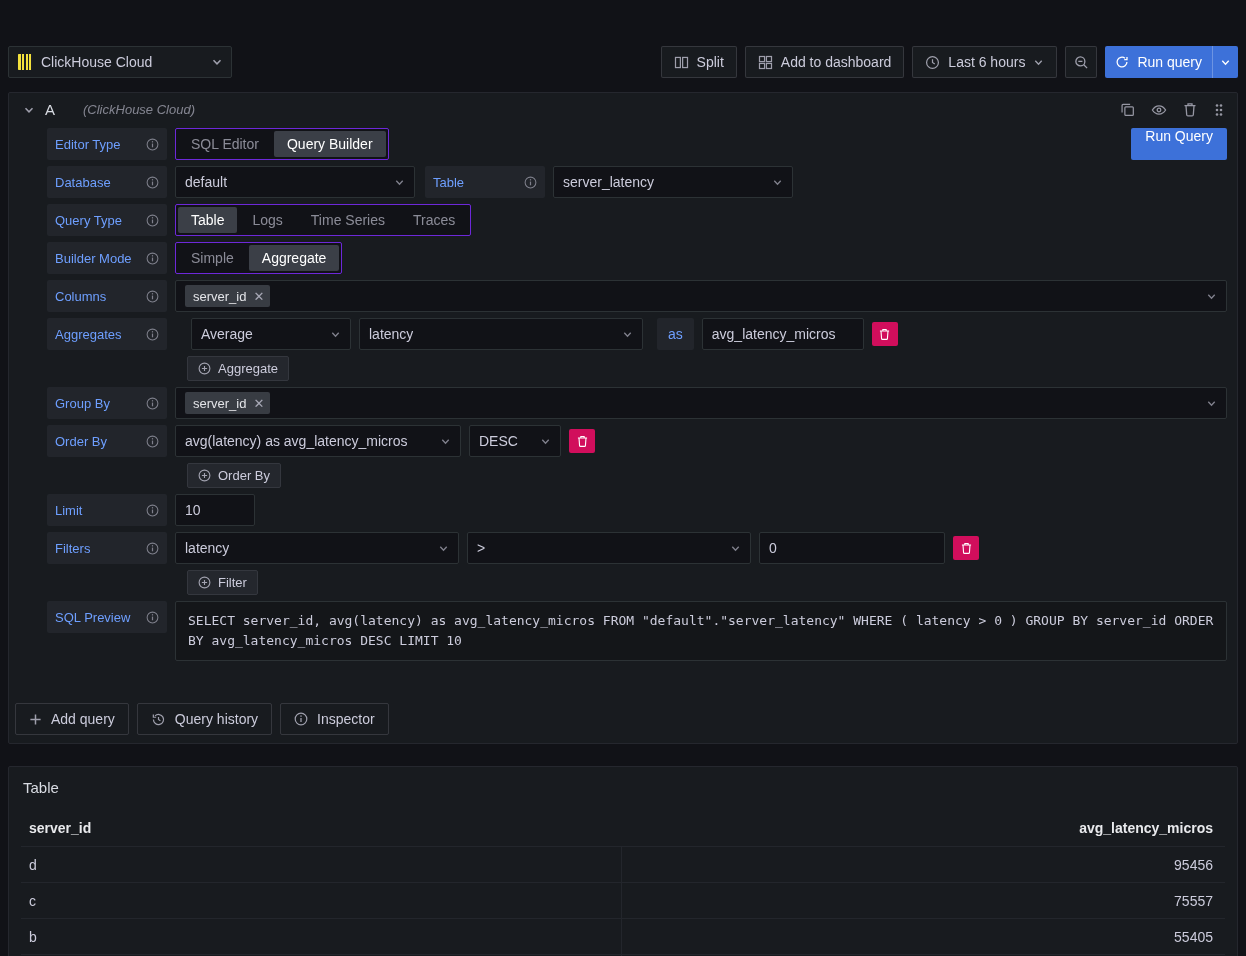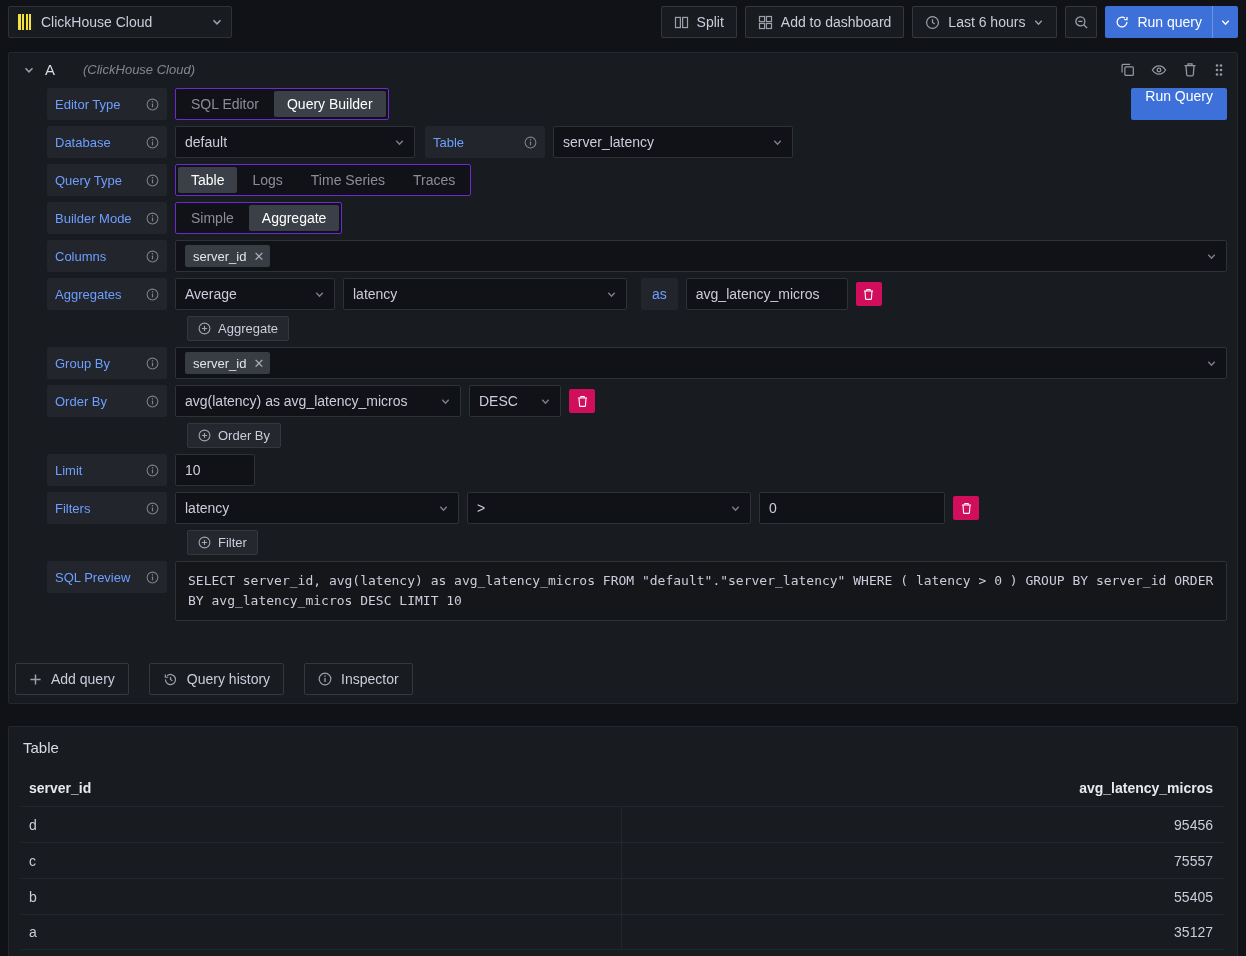--- a/index.html
+++ b/index.html
@@ -6,21 +6,21 @@
   html, body { margin: 0; padding: 0; }
   body {
     width: 1246px; height: 956px; overflow: hidden;
     background: #111217; color: #ccccdc;
     font-family: "Liberation Sans", "DejaVu Sans", sans-serif;
     font-size: 14px;
   }
   svg { display: block; }
 
   
-  .topbar { display: flex; align-items: center; padding: 6px 8px; gap: 0; }
+  .topbar { display: flex; align-items: center; padding: 6px 8px; gap: 0; margin-top: 40px; }
   .ds-picker {
     display: flex; align-items: center; gap: 8px; width: 224px; height: 32px;
     border: 1px solid #2c3235; border-radius: 2px; background: #181b1f;
     padding: 0 8px; cursor: pointer;
   }
   .ds-picker .ds-label { flex: 1; white-space: nowrap; overflow: hidden; }
   .ch-logo {
     width: 16px; height: 16px; border-radius: 2px; flex: none;
     background: repeating-linear-gradient(90deg, #1c1e22 0 1.5px, #f3e13c 1.5px 3.6px);
   }
@@ -70,21 +70,21 @@
   .radio-opt.active { background: #3b3f47; color: #ffffff; font-weight: 500; }
 
   .select {
     height: 32px; background: #111217; border: 1px solid #2c3235; border-radius: 2px;
     display: flex; align-items: center; justify-content: space-between; gap: 8px;
     padding: 0 9px; color: #ccccdc; cursor: pointer;
   }
   .select .chev { color: rgba(204,204,220,0.6); display: flex; flex: none; }
   .select .val { white-space: nowrap; overflow: hidden; }
   .flex1 { flex: 1; }
-  .w240 { width: 240px; } .w160 { width: 160px; } .w320 { width: 284px; }
+  .w240 { width: 240px; } .w160 { width: 160px; margin-left: 16px; } .w320 { width: 284px; }
   .w286 { width: 286px; } .w92 { width: 92px; } .w186 { width: 186px; } .w80 { width: 80px; }
 
   .tag {
     display: inline-flex; align-items: center; gap: 7px; height: 22px;
     background: #383c43; border-radius: 2px; padding: 0 6px 0 8px; font-size: 13px; color: #e3e4e8;
   }
   .tag .x { color: rgba(204,204,220,0.75); cursor: pointer; font-size: 13px; line-height: 1; }
 
   .text-input {
     height: 32px; background: #111217; border: 1px solid #2c3235; border-radius: 2px;
@@ -102,21 +102,21 @@
   .add-btn {
     display: inline-flex; align-items: center; gap: 7px; height: 25px; padding: 0 10px;
     background: #24272d; border: 1px solid #34373e; border-radius: 2px;
     color: #ccccdc; font-size: 13px; font-weight: 500; cursor: pointer;
   }
   .sql-box {
     flex: 1; min-height: 56px; border: 1px solid #2c3235; border-radius: 2px; background: #141619;
     padding: 9px 12px; font-family: "DejaVu Sans Mono", "Liberation Mono", monospace;
     font-size: 13px; line-height: 1.55; color: #ccccdc; word-break: break-all;
   }
-  .q-footer { display: flex; align-items: center; gap: 20px; padding: 28px 10px 8px 6px; }
+  .q-footer { display: flex; align-items: center; gap: 8px; padding: 28px 10px 8px 6px; }
   .sec-btn {
     display: flex; align-items: center; gap: 9px; height: 32px; padding: 0 13px;
     background: transparent; border: 1px solid rgba(204,204,220,0.16); border-radius: 2px;
     color: #ccccdc; font-size: 14px; font-weight: 500; cursor: pointer;
   }
 
   
   .table-panel { margin: 22px 8px 8px 8px; padding: 10px 12px 8px 12px; }
   .table-title { font-size: 15px; font-weight: 500; color: #d8dbe2; margin: 2px 0 14px 2px; }
   .t-header { display: flex; align-items: center; height: 36px; font-weight: 700; color: #e9eaed; }

